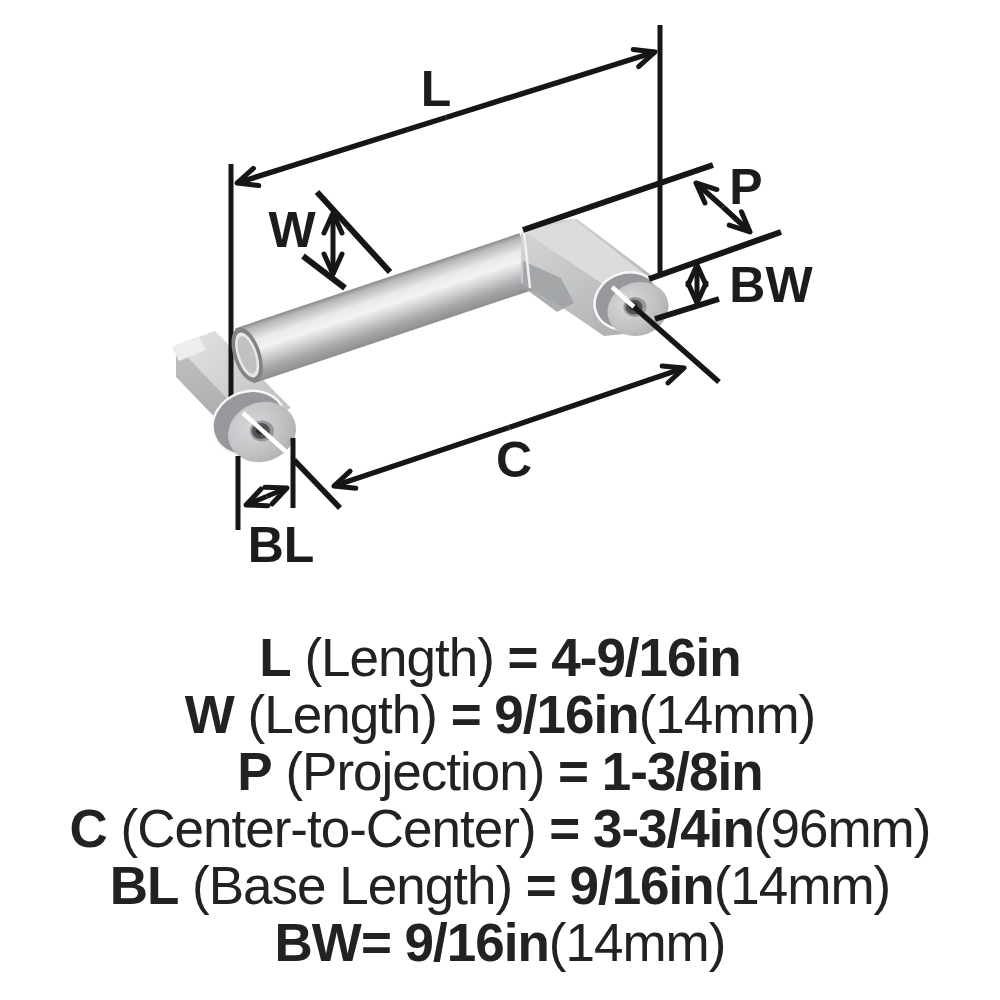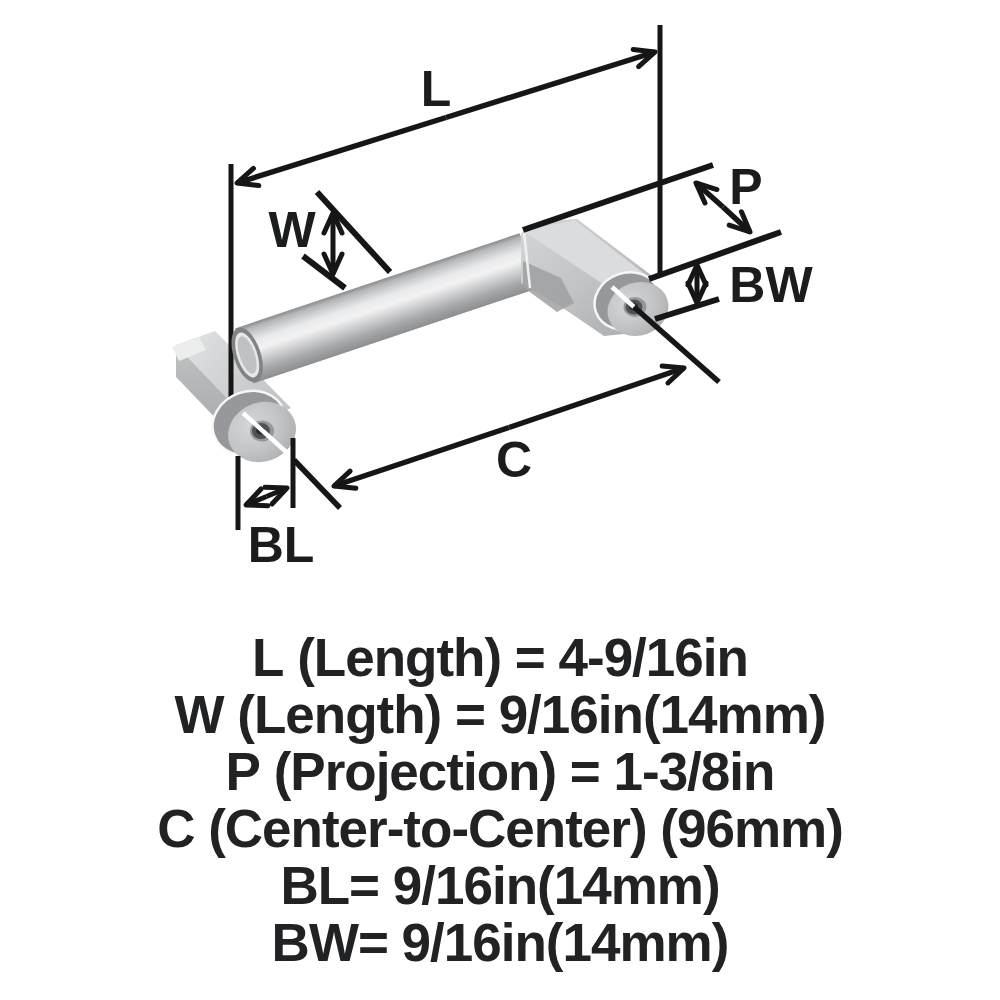--- a/index.html
+++ b/index.html
@@ -5,21 +5,21 @@
   html,body{margin:0;padding:0;background:#ffffff;}
   .page{position:relative;width:1000px;height:1000px;background:#ffffff;overflow:hidden;
         font-family:"Liberation Sans",sans-serif;}
   .diagram-svg{position:absolute;top:0;left:0;}
   .dim-label{font-family:"Liberation Sans",sans-serif;font-weight:700;font-size:50px;fill:#1b1c1d;}
   .specs{position:absolute;top:629px;left:0;width:1000px;display:flex;flex-direction:column;
          align-items:center;color:#212224;}
   .spec-row{display:flex;justify-content:center;white-space:pre;font-size:53px;line-height:57px;
             letter-spacing:-1px;}
   .spec-row .b{font-weight:700;}
-  .spec-row .r{font-weight:700;}
+  .spec-row .r{font-weight:400;}
 </style>
 </head>
 <body>
 
 <div class="page">
 
   <svg class="diagram-svg" width="1000" height="620" viewBox="0 0 1000 620">
     <defs>
       <marker id="ah" markerUnits="userSpaceOnUse" markerWidth="30" markerHeight="30" viewBox="0 0 30 30" refX="25" refY="14" orient="auto" overflow="visible">
         <path d="M5 5 L25 14 L5 23" fill="none" stroke="#161616" stroke-width="5" stroke-linecap="round" stroke-linejoin="round"></path>
@@ -153,22 +153,22 @@
     <div class="spec-row">
       <span class="b">L</span><span class="r"> (Length) </span><span class="b">= 4-9/16in</span>
     </div>
     <div class="spec-row">
       <span class="b">W</span><span class="r"> (Length) </span><span class="b">= 9/16in</span><span class="r">(14mm)</span>
     </div>
     <div class="spec-row">
       <span class="b">P</span><span class="r"> (Projection) </span><span class="b">= 1-3/8in</span>
     </div>
     <div class="spec-row">
-      <span class="b">C</span><span class="r"> (Center-to-Center) </span><span class="r">(96mm)</span>
+      <span class="b">C</span><span class="r"> (Center-to-Center) </span><span class="b">= 3-3/4in</span><span class="r">(96mm)</span>
     </div>
     <div class="spec-row">
-      <span class="b">BL</span><span class="b">= 9/16in</span><span class="r">(14mm)</span>
+      <span class="b">BL</span><span class="r"> (Base Length) </span><span class="b">= 9/16in</span><span class="r">(14mm)</span>
     </div>
     <div class="spec-row">
       <span class="b">BW</span><span class="b">= 9/16in</span><span class="r">(14mm)</span>
     </div>
   </div>
 </div>
 
 </body></html>

